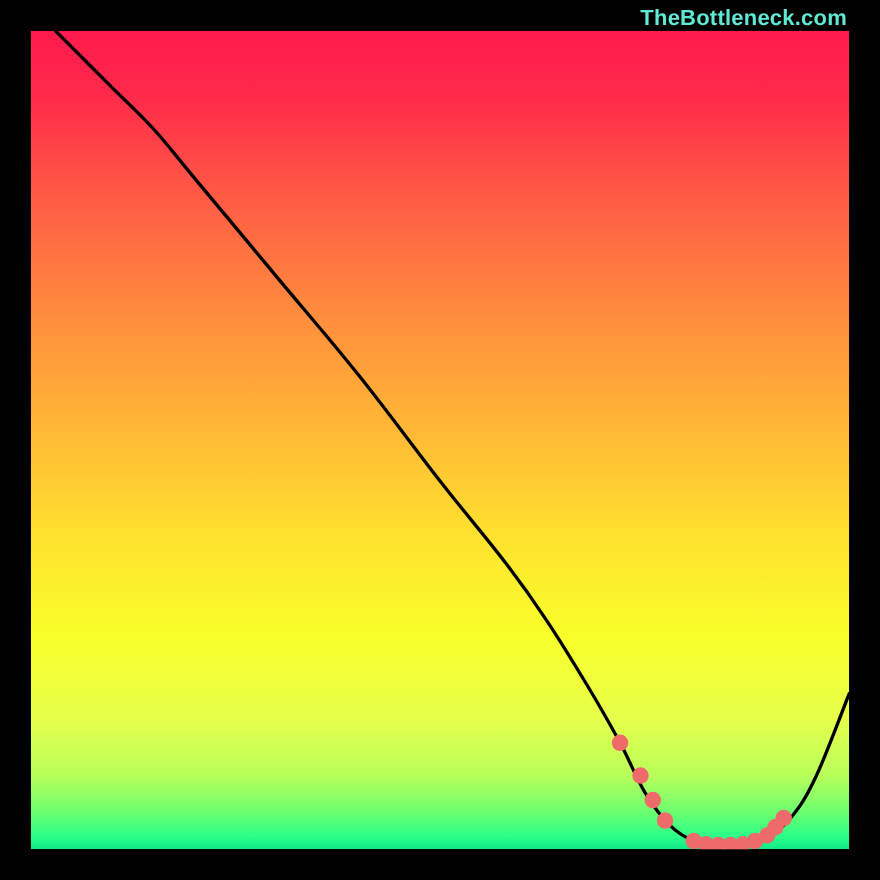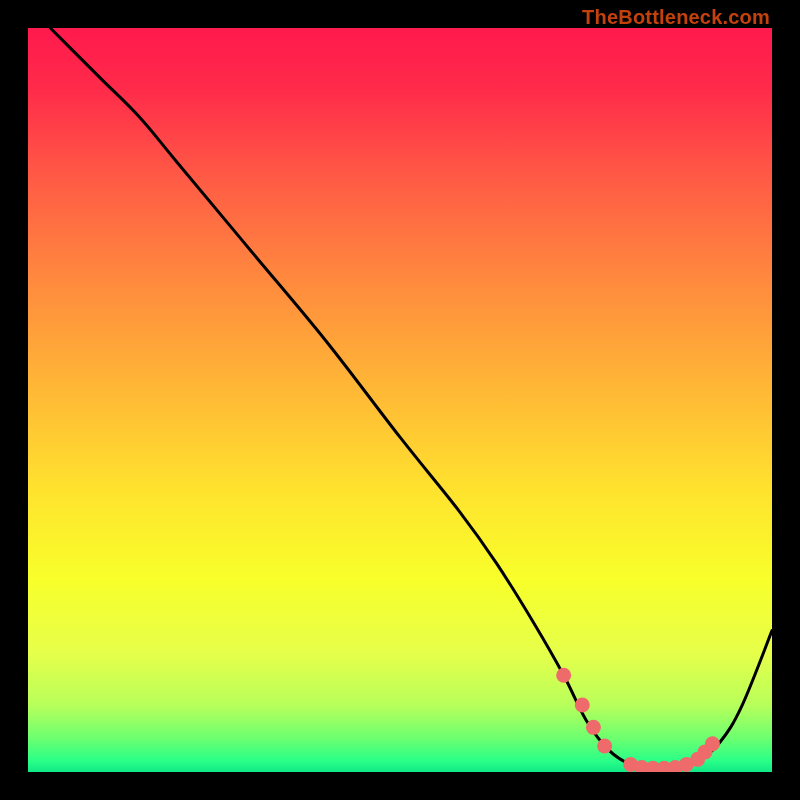--- a/index.html
+++ b/index.html
@@ -17,21 +17,21 @@
     width: 744px;
     height: 744px;
   }
   .watermark {
     position: absolute;
     top: 6px;
     right: 30px;
     font-family: Arial, Helvetica, sans-serif;
     font-size: 20px;
     font-weight: 600;
-    color: #c2410c;
+    color: #5eead4;
     letter-spacing: 0.2px;
     z-index: 5;
   }
   svg { display: block; }
 </style>
 </head>
 <body>
 
 <div class="watermark">TheBottleneck.com</div>
 

